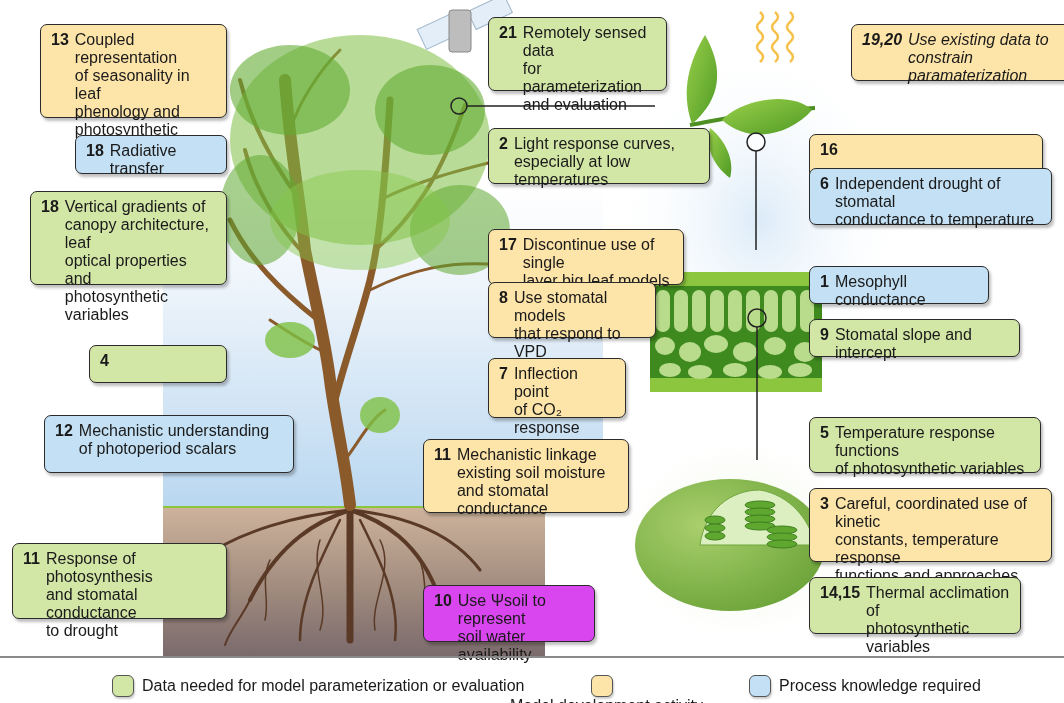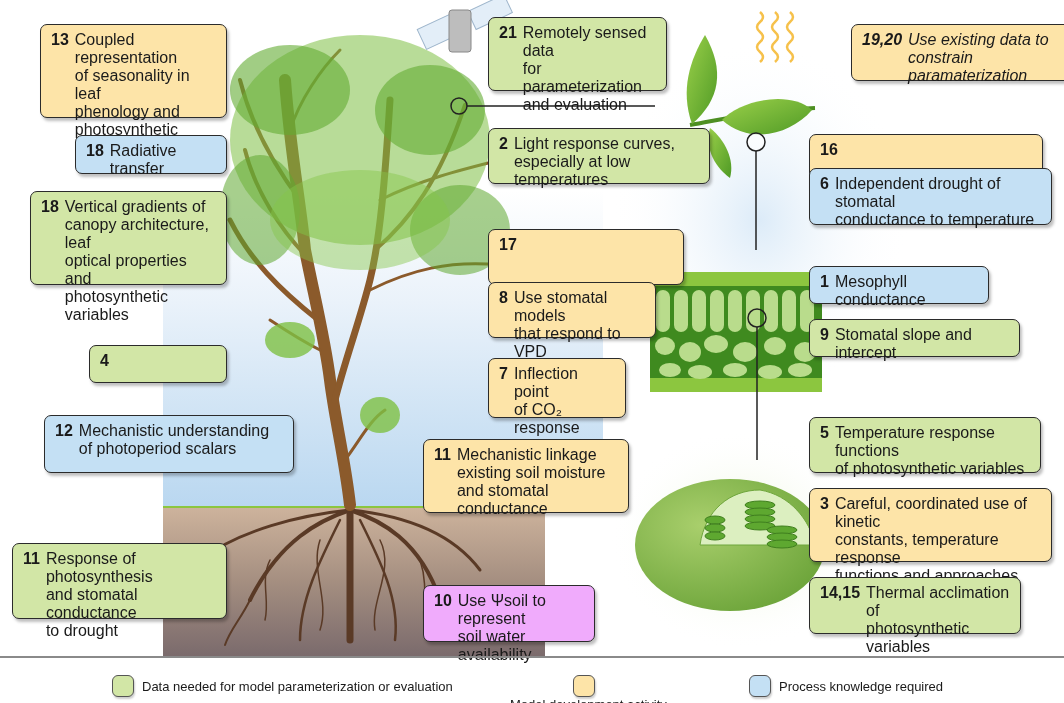--- a/index.html
+++ b/index.html
@@ -1,21 +1,21 @@
 <!DOCTYPE html>
 <html><head>
 <meta charset="utf-8">
 <style>
   html,body{margin:0;padding:0;}
   body{width:1064px;height:703px;position:relative;overflow:hidden;background:#ffffff;font-family:"Liberation Sans",sans-serif;color:#1a1a1a;}
   #scene{position:absolute;left:0;top:0;width:1064px;height:703px;}
   .box{position:absolute;box-sizing:border-box;border:1.5px solid #2b2b2b;border-radius:7px;padding:6px 10px 6px 10px;font-size:16px;line-height:18px;box-shadow:2px 3px 3px rgba(0,0,0,0.25);display:flex;align-items:flex-start;}
   .box .num{font-weight:bold;margin-right:6px;white-space:nowrap;}
   .box .txt{white-space:pre-line;}
-  .legend{position:absolute;top:675px;display:flex;align-items:center;font-size:13px;}
+  .legend{position:absolute;top:675px;display:flex;align-items:center;font-size:16px;}
   .legend .sw{width:20px;height:20px;border:1.5px solid #555;border-radius:6px;margin-right:8px;box-shadow:1px 2px 2px rgba(0,0,0,0.2);}
   .rule{position:absolute;left:0;top:656px;width:1064px;height:2px;background:#8a8a8a;}
 </style>
 </head>
 <body>
 
 <div id="scene">
   <svg width="1064" height="703" style="position:absolute;left:0;top:0">
     <defs>
       <linearGradient id="sky" x1="0" y1="0" x2="0" y2="1">
@@ -206,38 +206,40 @@
 for parameterization
 and evaluation</span>
     </div>
   <div class="box" style="left: 488px; top: 128px; width: 222px; height: 56px; background: rgb(210, 230, 166);">
       <span class="num">2</span>
       <span class="txt">Light response curves,
 especially at low temperatures</span>
     </div>
   <div class="box" style="left: 488px; top: 205px; width: 196px; height: 56px; background: rgb(253, 228, 168); margin-top: 24px;">
       <span class="num">17</span>
+      <span class="txt">Discontinue use of single
+layer big leaf models</span>
     </div>
   <div class="box" style="left: 488px; top: 282px; width: 168px; height: 56px; background: rgb(253, 228, 168);">
       <span class="num">8</span>
       <span class="txt">Use stomatal models
 that respond to VPD</span>
     </div>
   <div class="box" style="left: 488px; top: 358px; width: 138px; height: 60px; background: rgb(253, 228, 168);">
       <span class="num">7</span>
       <span class="txt">Inflection point
 of CO₂ response</span>
     </div>
   <div class="box" style="left: 423px; top: 439px; width: 206px; height: 74px; background: rgb(253, 228, 168);">
       <span class="num">11</span>
       <span class="txt">Mechanistic linkage
 existing soil moisture
 and stomatal conductance</span>
     </div>
-  <div class="box" style="left: 423px; top: 585px; width: 172px; height: 57px; background: #f0abfc;">
+  <div class="box" style="left: 423px; top: 585px; width: 172px; height: 57px; background: #d946ef;">
       <span class="num">10</span>
       <span class="txt">Use Ψsoil to represent
 soil water availability</span>
     </div>
 
   <div class="box" style="left: 851px; top: 24px; width: 226px; height: 57px; background: rgb(253, 228, 168); font-style: italic;">
       <span class="num">19,20</span>
       <span class="txt">Use existing data to
 constrain paramaterization</span>
     </div>

